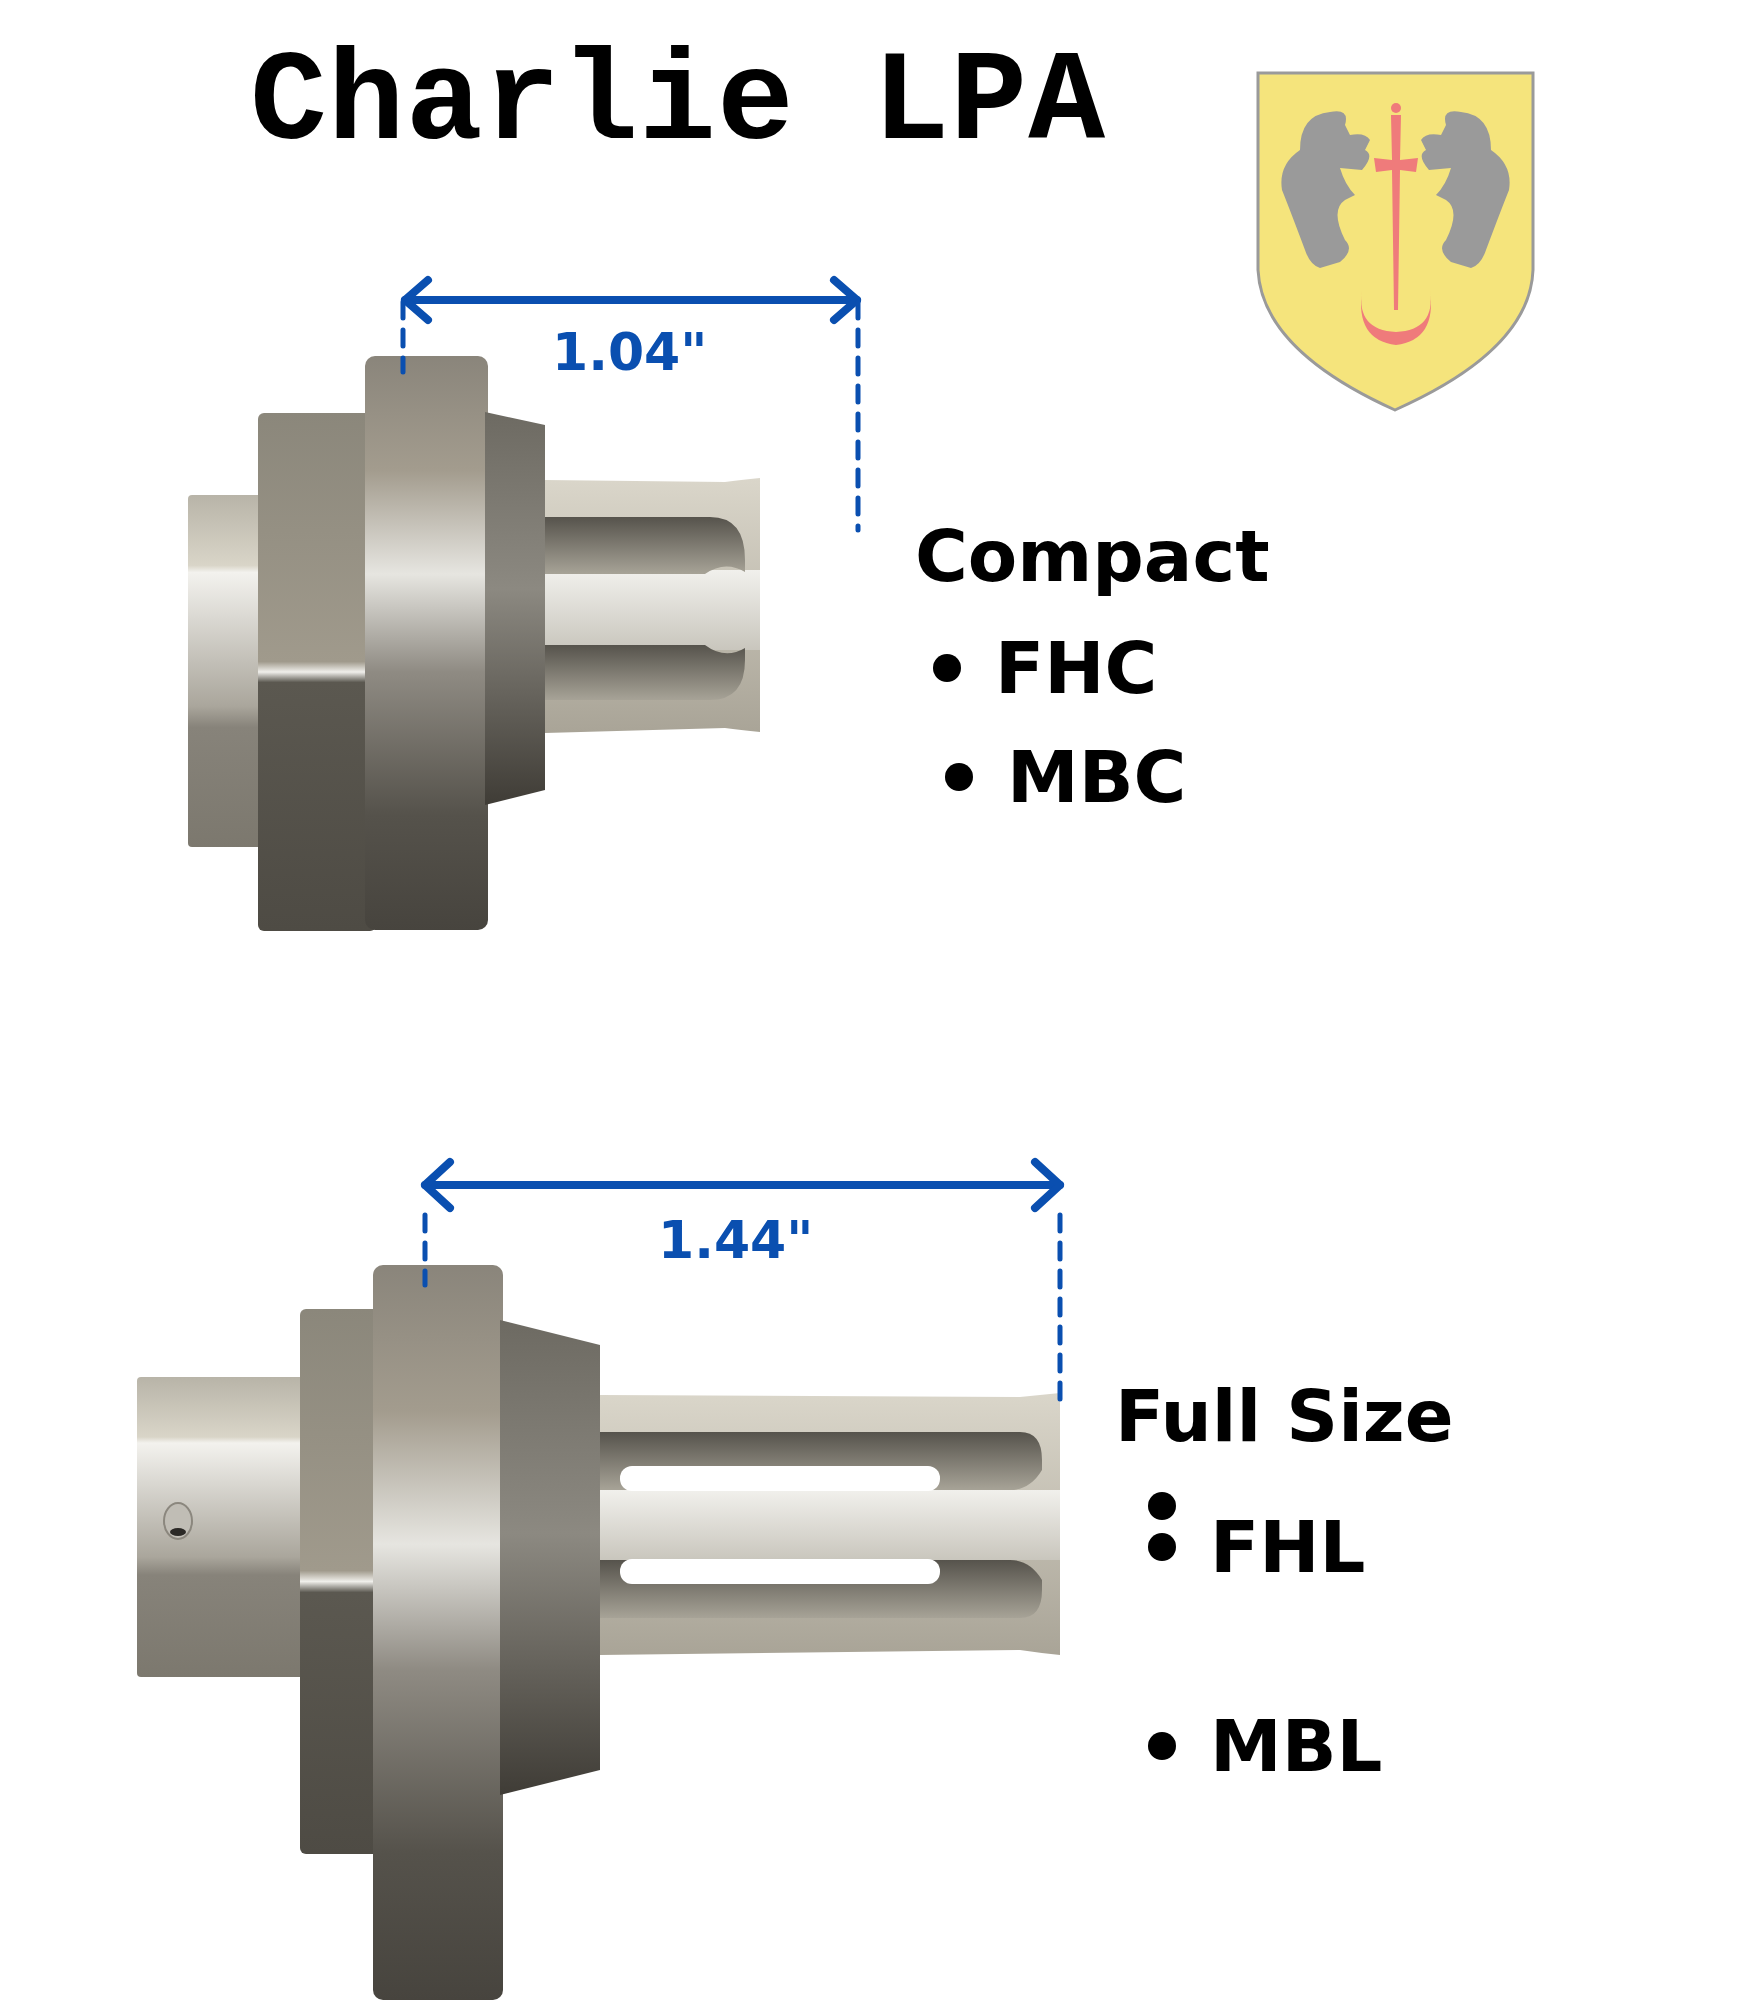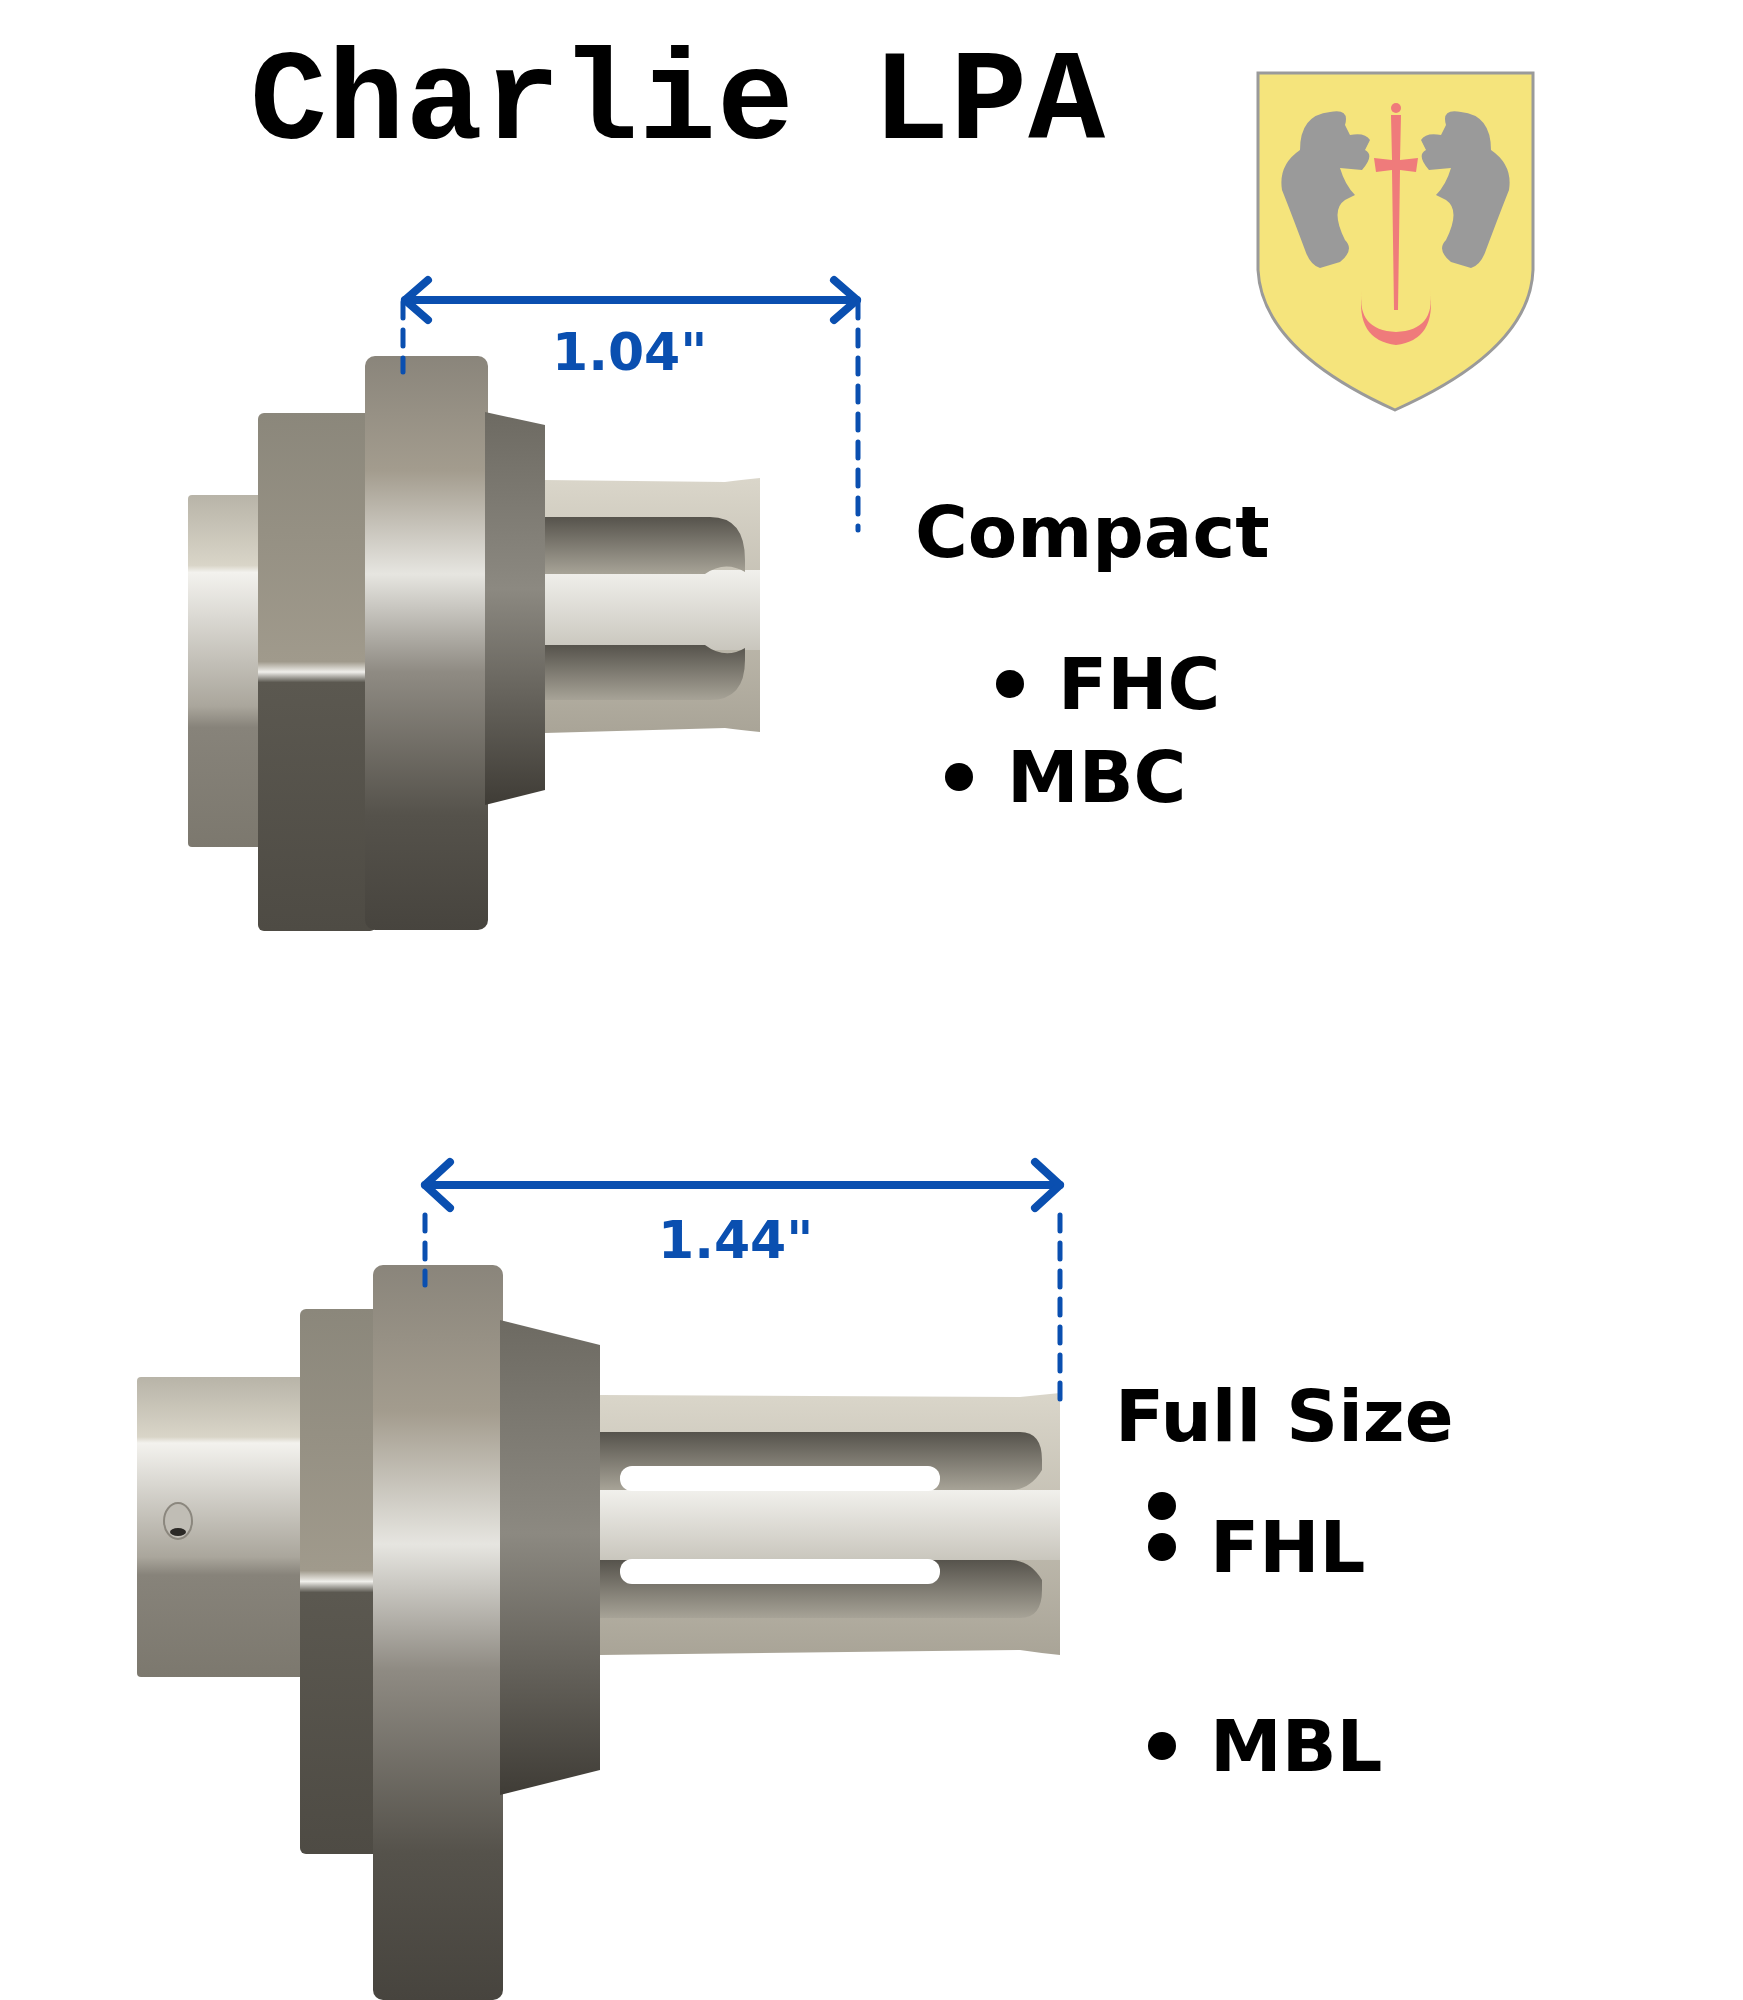--- a/index.html
+++ b/index.html
@@ -134,22 +134,22 @@
     <polyline points="450,1162 425,1185 450,1208" stroke-width="8"></polyline>
     <polyline points="1035,1162 1060,1185 1035,1208" stroke-width="8"></polyline>
     <line x1="425" y1="1215" x2="425" y2="1285" stroke-width="5" stroke-dasharray="16 12"></line>
     <line x1="1060" y1="1215" x2="1060" y2="1405" stroke-width="5" stroke-dasharray="16 12"></line>
   </g>
 </svg>
 
 <div class="abs dim-label" style="left:552px; top:326px;">1.04"</div>
 <div class="abs dim-label" style="left:658px; top:1214px;">1.44"</div>
 
-<div class="abs list-title" style="left:915px; top:496px;">Compact</div>
-<div class="abs bullet" style="left:996px; top:632px;margin-top:16px;">
+<div class="abs list-title" style="left:915px; top:520px;">Compact</div>
+<div class="abs bullet" style="left:933px; top:632px;">
   <span class="dot"></span>
   <span>FHC</span>
 </div>
 <div class="abs bullet" style="left:945px; top:741px;">
   <span class="dot"></span>
   <span>MBC</span>
 </div>
 
 <div class="abs list-title" style="left:1115px; top:1380px;">Full Size</div>
 <div class="abs bullet" style="left:1148px; top:1492px;">

